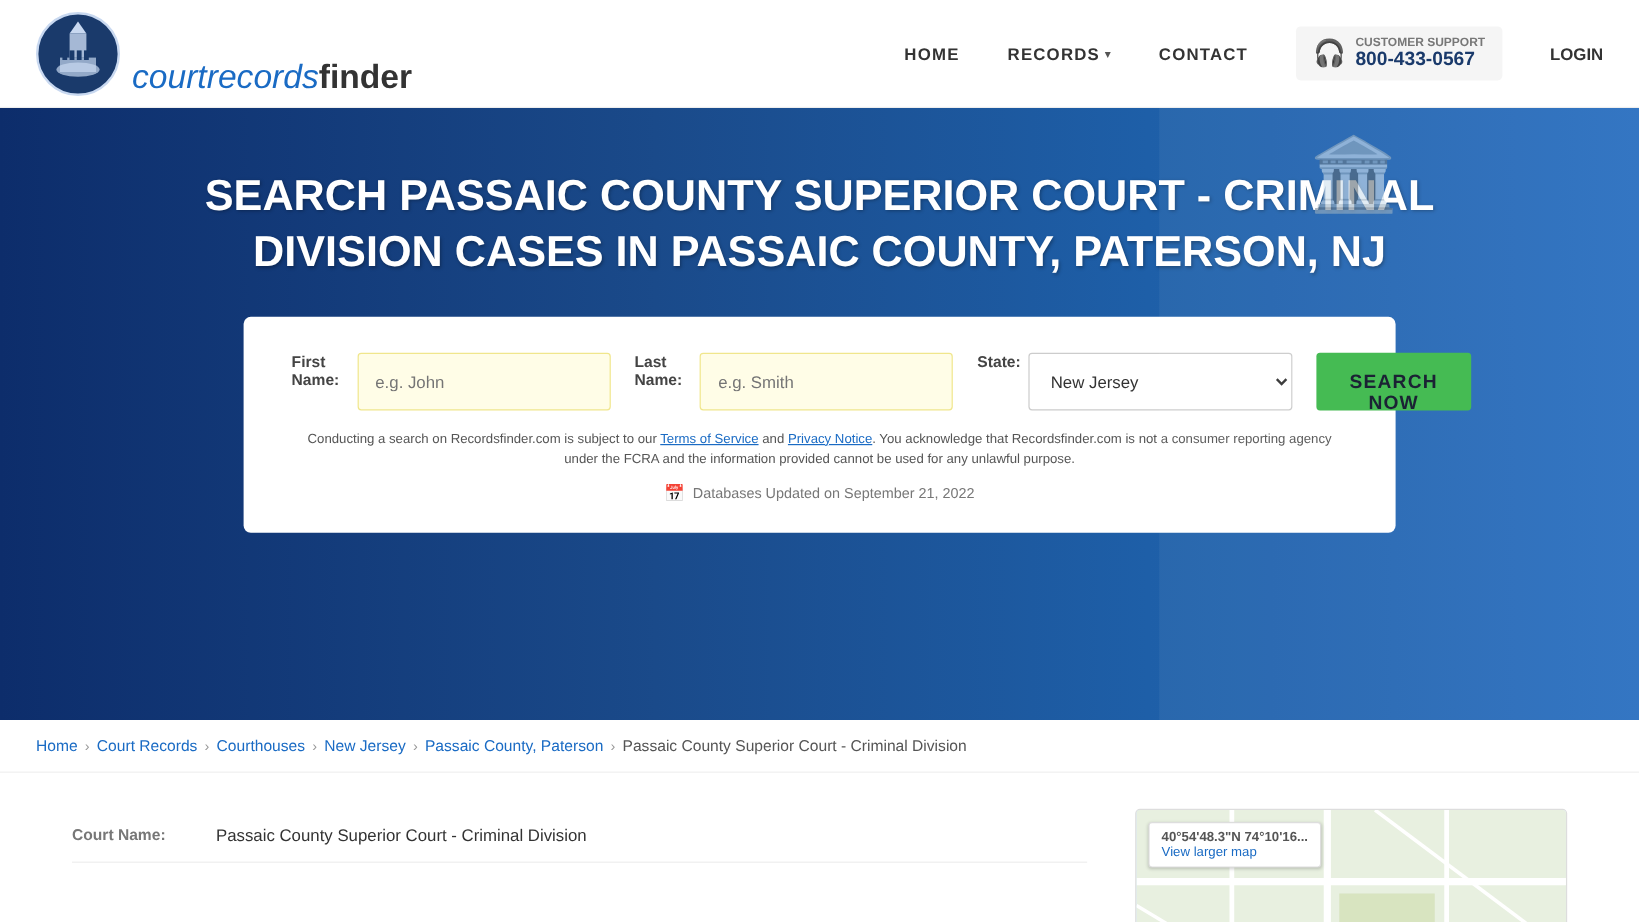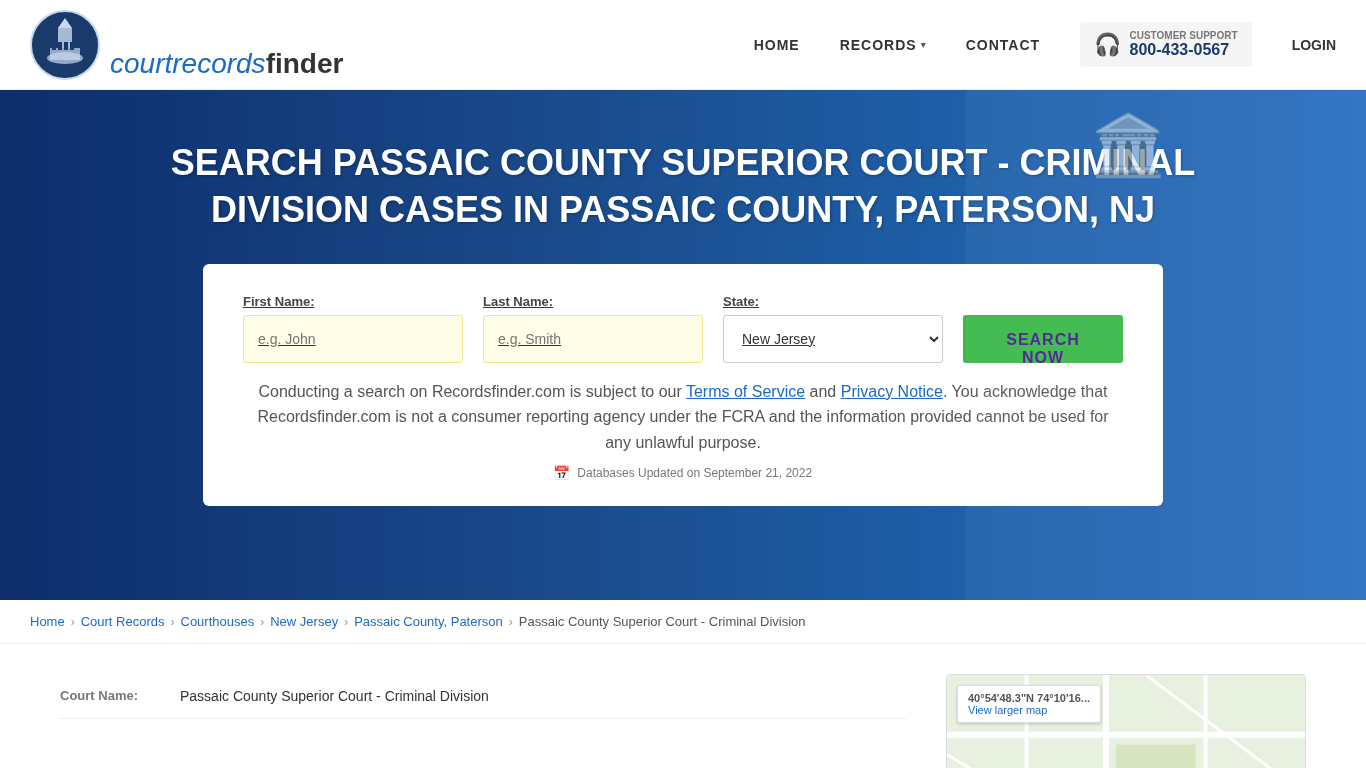--- a/index.html
+++ b/index.html
@@ -123,23 +123,22 @@
       text-align: left;
     }
     .search-fields {
       display: flex;
       gap: 20px;
       align-items: flex-end;
       margin-bottom: 16px;
     }
     .field-group {
       display: flex;
-      flex-direction: column;
+      flex-direction: row;
       gap: 6px;
-      text-decoration: underline;
     }
     .field-group label {
       font-size: 13px;
       font-weight: 600;
       color: #444;
     }
     .field-group input {
       border: 1px solid #f0e68c;
       background: #fffde7;
       border-radius: 3px;
@@ -155,34 +154,34 @@
       padding: 10px 14px;
       font-size: 14px;
       color: #333;
       width: 220px;
       height: 48px;
       background: #fff;
       appearance: auto;
     }
     .search-btn {
       background: #3cb84a;
-      color: #4c1d95;
+      color: #0f172a;
       border: none;
       padding: 16px 28px;
       height: 48px;
       font-size: 16px;
       font-weight: 800;
       text-transform: uppercase;
       border-radius: 3px;
       cursor: pointer;
       letter-spacing: 1px;
       align-self: flex-end;
     }
     .search-disclaimer {
-      font-size: 16px;
+      font-size: 11px;
       color: #555;
       text-align: center;
       line-height: 1.6;
       margin-bottom: 10px;
     }
     .search-disclaimer a {
       color: #1a6bc4;
     }
     .db-update {
       text-align: center;

